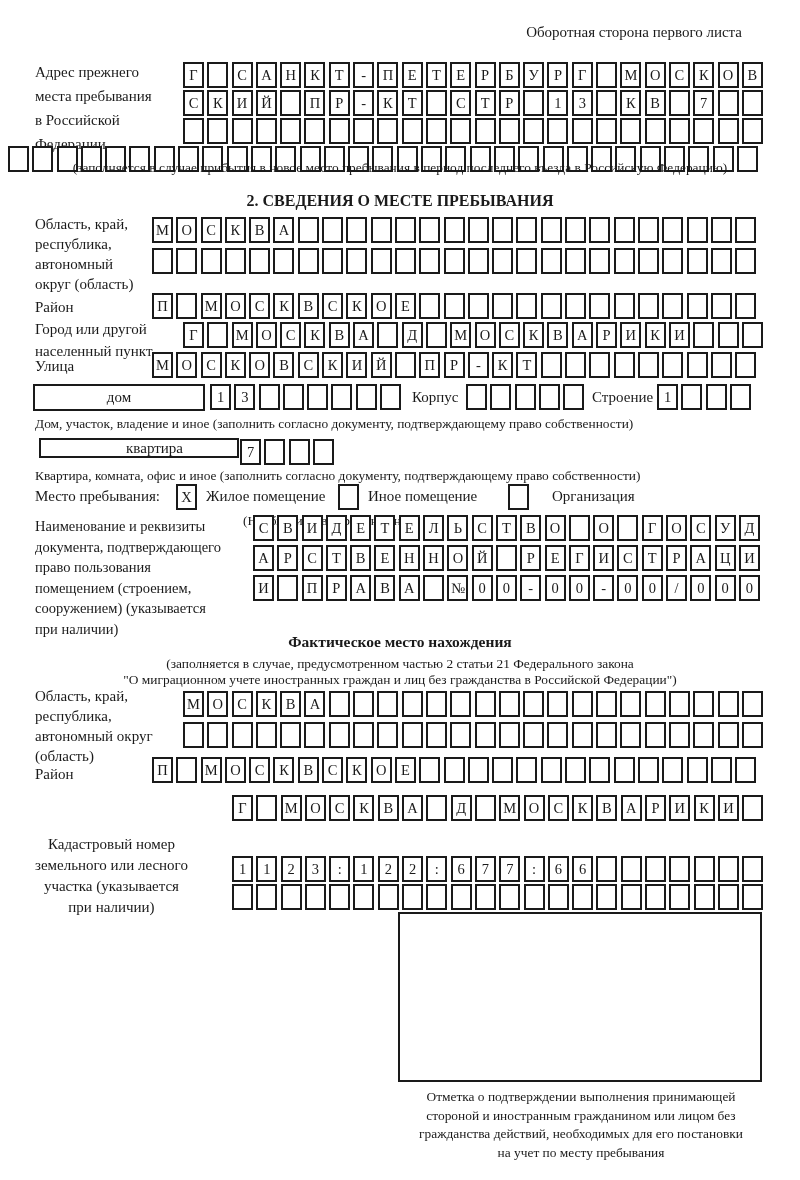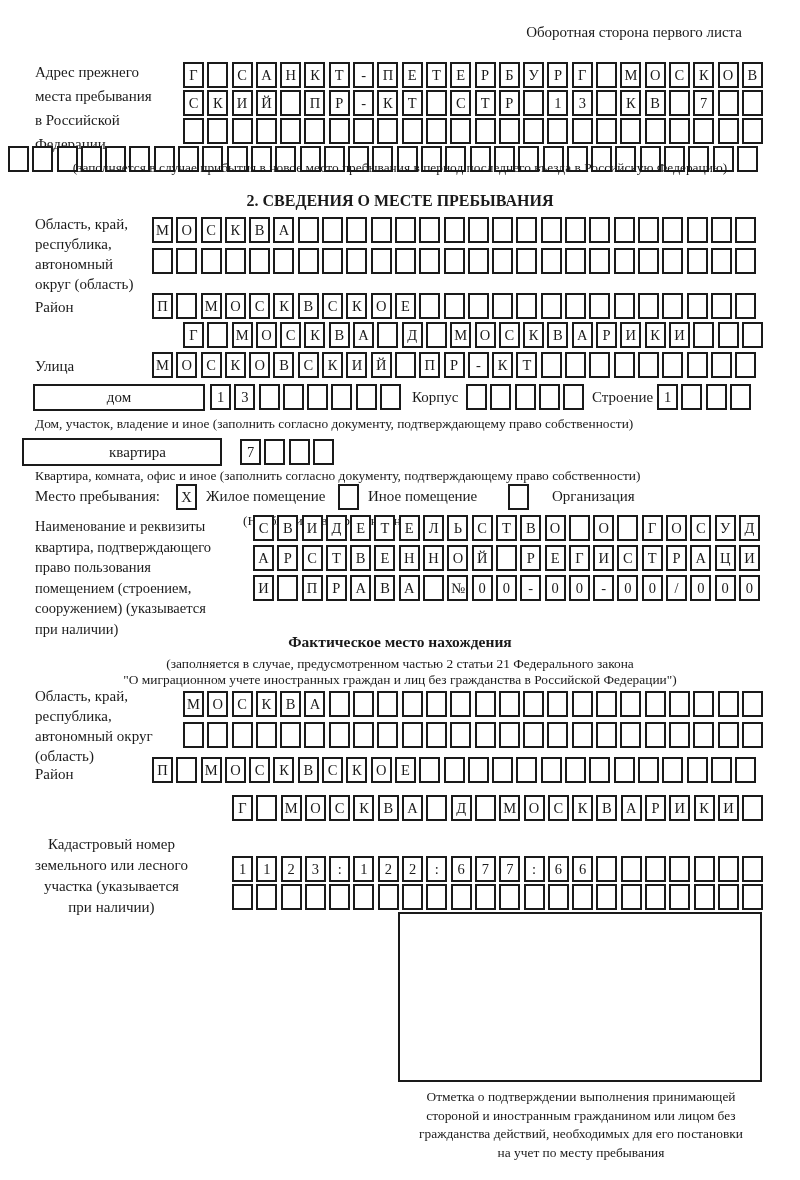--- a/index.html
+++ b/index.html
@@ -236,20 +236,22 @@
       <span class="cell"></span>
       <span class="cell"></span>
       <span class="cell"></span>
       <span class="cell"></span>
       <span class="cell"></span>
       <span class="cell"></span>
       <span class="cell"></span>
       <span class="cell"></span>
     </div>
 
+  <div class="abs label lh22" style="left:35px; top:318px;">Город или другой
+населенный пункт</div>
   <div class="cellrow" style="left:183px; top:322px;">
       <span class="cell">Г</span>
       <span class="cell"></span>
       <span class="cell">М</span>
       <span class="cell">О</span>
       <span class="cell">С</span>
       <span class="cell">К</span>
       <span class="cell">В</span>
       <span class="cell">А</span>
       <span class="cell"></span>
@@ -320,40 +322,40 @@
     </div>
   <div class="abs" style="left:592px; top:389px; font-size:15px;">Строение</div>
   <div class="cellrow" style="left:657px; top:384px;">
       <span class="cell">1</span>
       <span class="cell"></span>
       <span class="cell"></span>
       <span class="cell"></span>
     </div>
   <div class="abs note" style="left:35px; top:416px;">Дом, участок, владение и иное (заполнить согласно документу, подтверждающему право собственности)</div>
 
-  <div class="widebox" style="left:22px; top:438px; width:200px; height:28px;padding-left:31px;">квартира</div>
+  <div class="widebox" style="left:39px; top:438px; width:200px; height:20px;padding-left:31px;">квартира</div>
   <div class="cellrow" style="left:240px; top:439px;">
       <span class="cell">7</span>
       <span class="cell"></span>
       <span class="cell"></span>
       <span class="cell"></span>
     </div>
   <div class="abs note" style="left:35px; top:468px;">Квартира, комната, офис и иное (заполнить согласно документу, подтверждающему право собственности)</div>
 
   <div class="abs" style="left:35px; top:488px; font-size:15px;">Место пребывания:</div>
   <div class="cell cellabs" style="left:176px; top:484px;">X</div>
   <div class="abs" style="left:206px; top:488px; font-size:15px;">Жилое помещение</div>
   <div class="cell cellabs" style="left:338px; top:484px;"></div>
   <div class="abs" style="left:368px; top:488px; font-size:15px;">Иное помещение</div>
   <div class="cell cellabs" style="left:508px; top:484px;"></div>
   <div class="abs" style="left:552px; top:488px; font-size:15px;">Организация</div>
   <div class="abs note" style="left:243px; top:513px;">(Необходимо выбрать нужное)</div>
 
   <div class="abs label" style="left:35px; top:516px; line-height:20.5px; font-size:14.5px; width:225px;">Наименование и реквизиты
-квартира, подтверждающего
+документа, подтверждающего
 право пользования
 помещением (строением,
 сооружением) (указывается
 при наличии)</div>
   <div class="cellrow" style="left:253px; top:515px;">
       <span class="cell">С</span>
       <span class="cell">В</span>
       <span class="cell">И</span>
       <span class="cell">Д</span>
       <span class="cell">Е</span>

